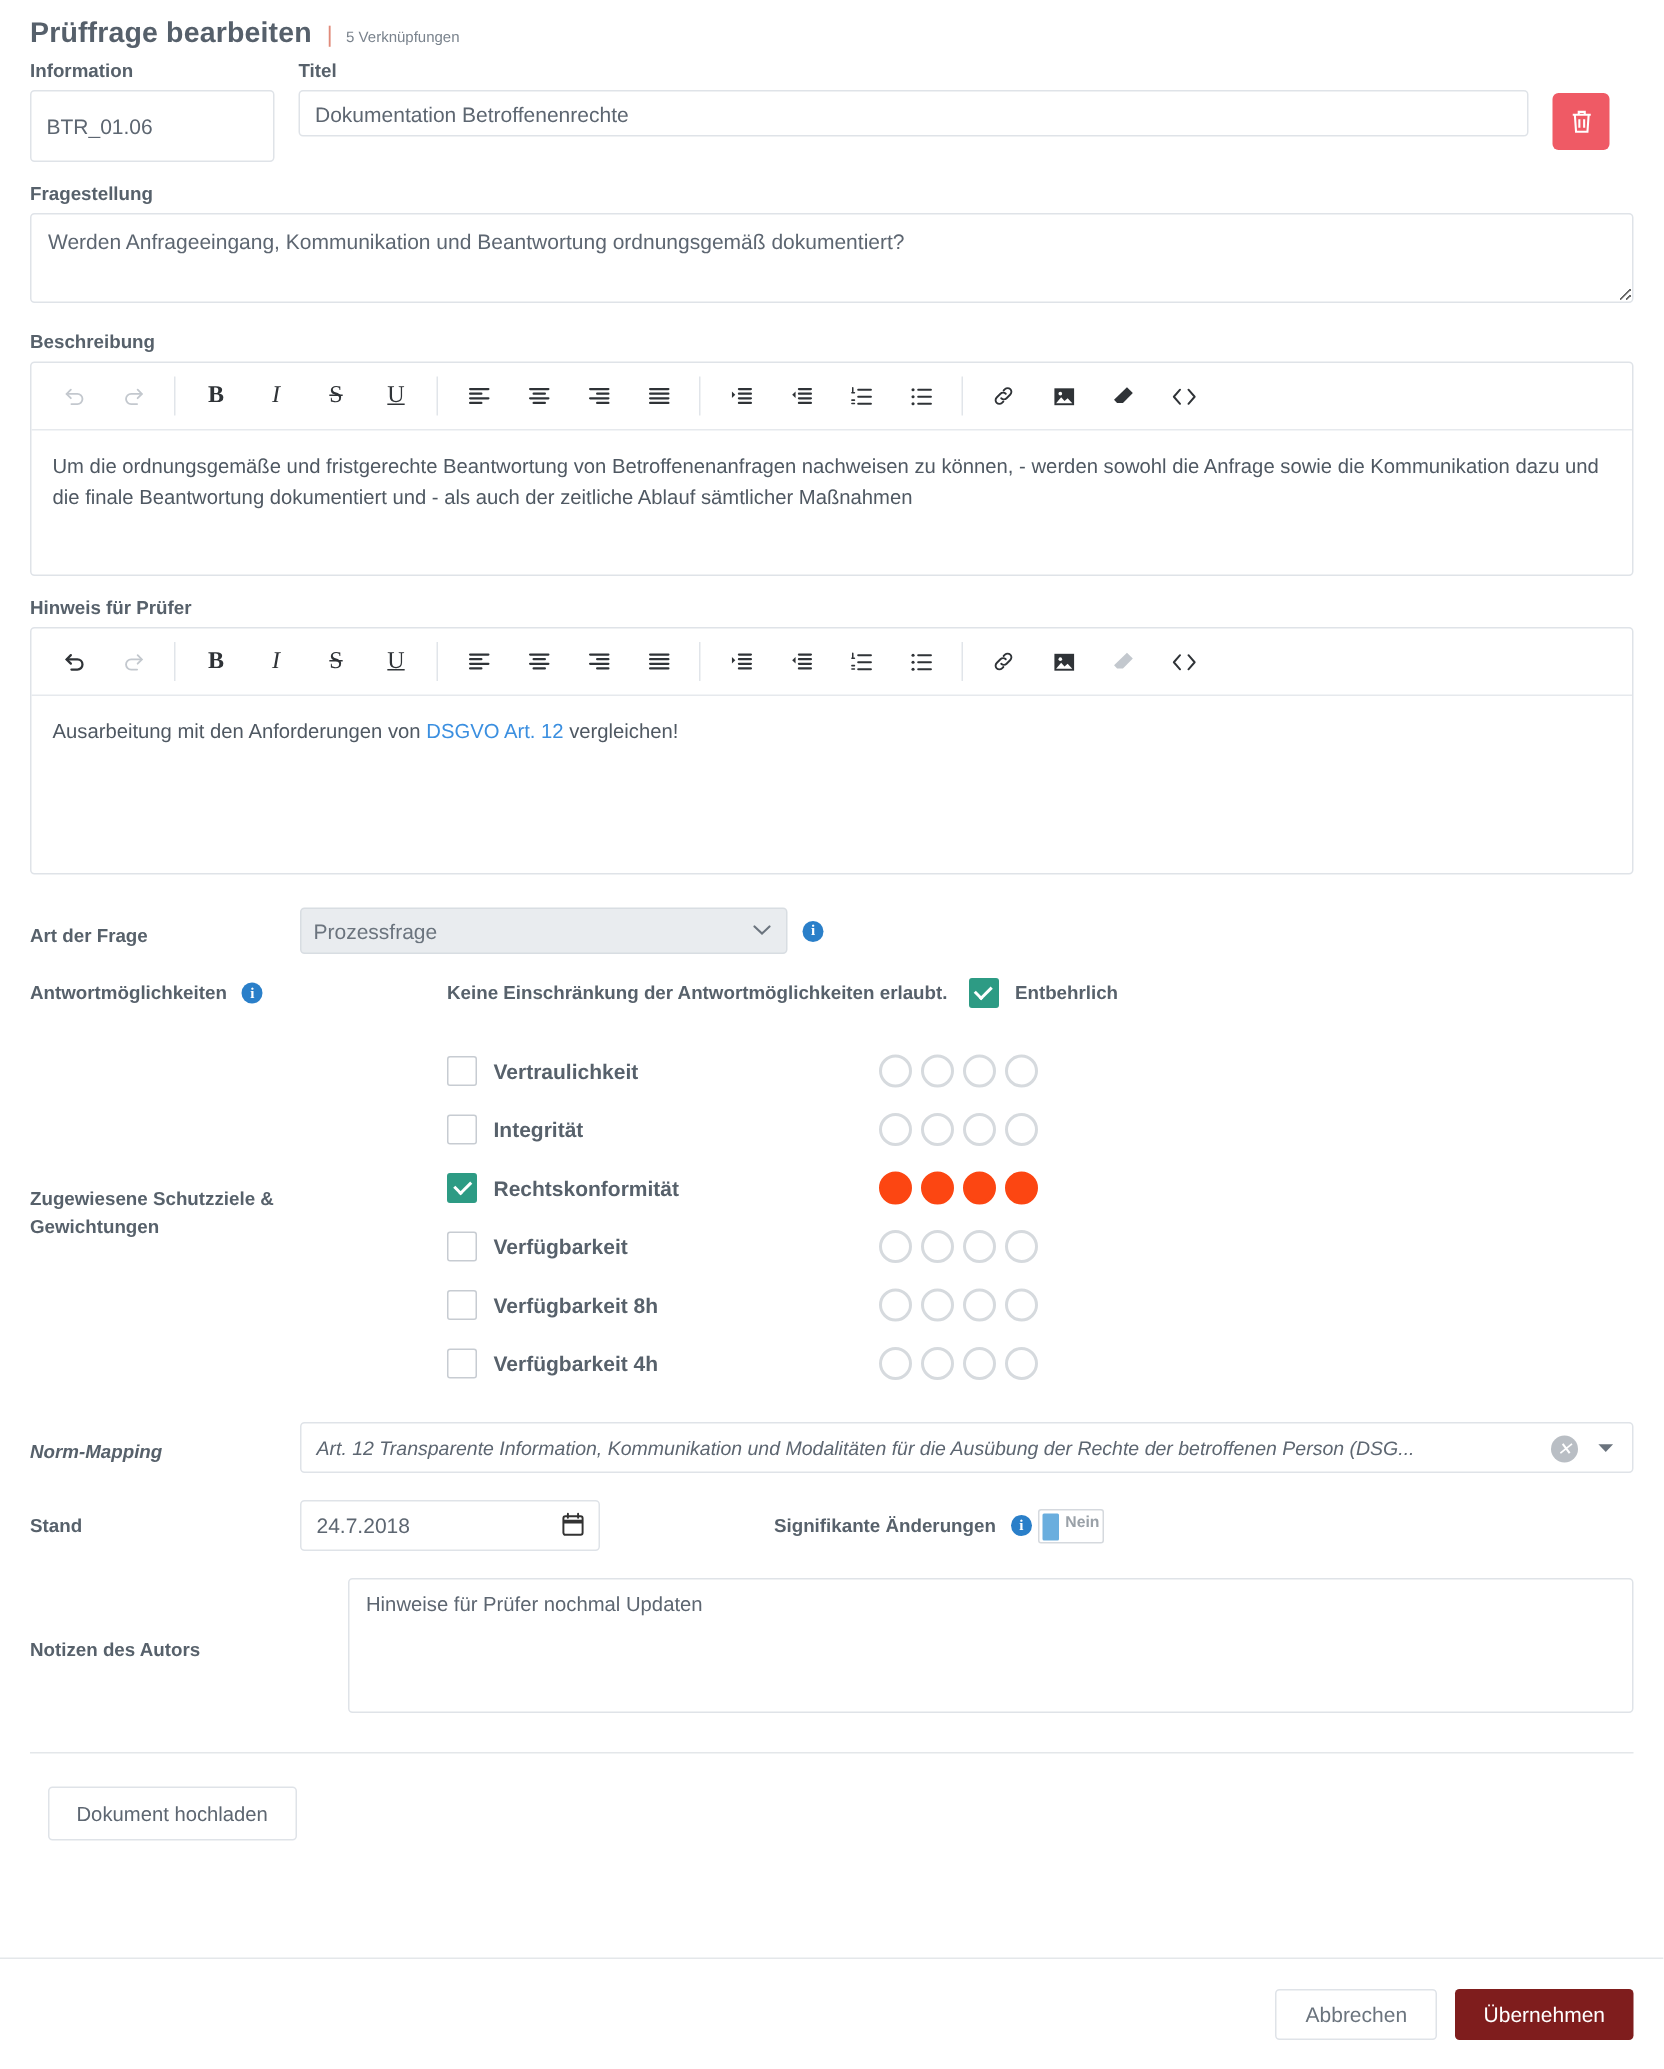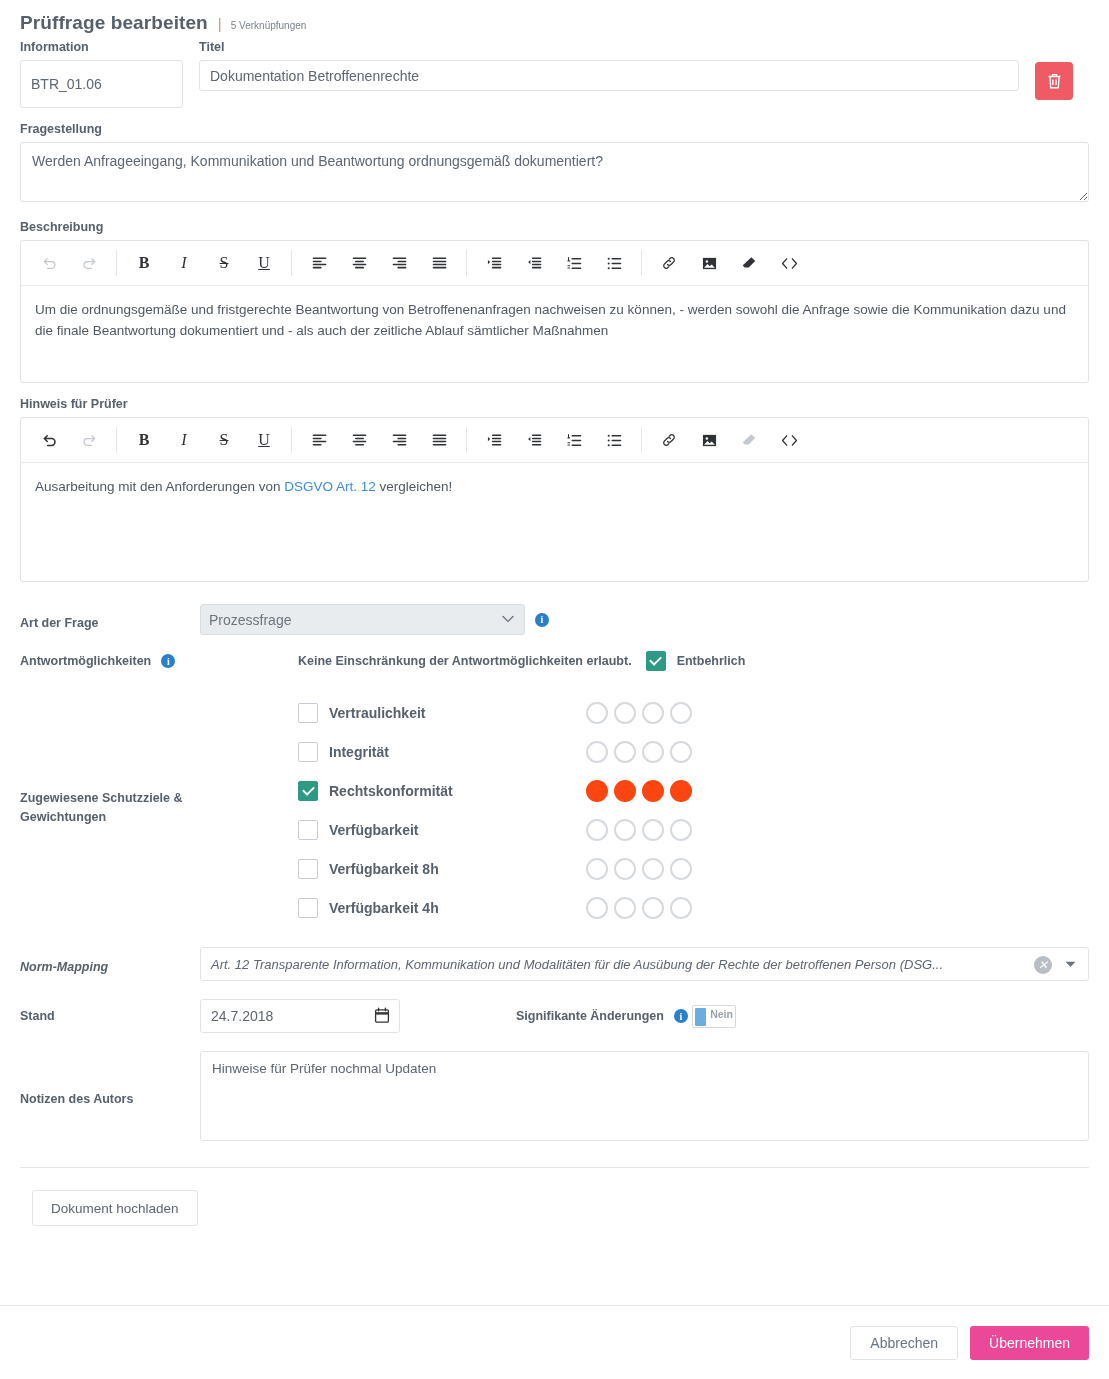--- a/index.html
+++ b/index.html
@@ -200,21 +200,21 @@
   .toggle {
     width: 44px; height: 23px;
     border: 1px solid #d5d9de; border-radius: 2px;
     background: #fff; margin-left: 4px;
     display: flex; align-items: flex-start; cursor: pointer;
     padding: 2px;
   }
   .toggle-knob { width: 19px; height: 18px; background: #6aaede; border-radius: 1px; }
   .toggle-txt { font-size: 10.5px; color: #9aa1a8; margin-left: 4px; }
 
-  textarea.notes { height: 90px; resize: none; padding: 9px 11px; font-size: 13.5px; }
+  textarea.notes { height: 90px; resize: none; padding: 9px 11px; font-size: 13.5px; margin-left: 32px; }
 
   .divider { height: 1px; background: #e4e7ea; margin: 26px 20px 0 20px; }
 
   .upload-btn {
     margin: 22px 0 0 32px;
     height: 36px; padding: 0 18px;
     border: 1px solid #dfe3e8; border-radius: 3px;
     background: #fff; font-size: 13.5px; color: #5d6671;
     font-family: "Liberation Sans", sans-serif; cursor: pointer;
   }
@@ -227,21 +227,21 @@
     padding-right: 20px; gap: 12px;
   }
   .btn-cancel {
     height: 34px; padding: 0 19px;
     border: 1px solid #dfe3e8; border-radius: 3px; background: #fff;
     font-size: 14px; color: #6b747e; cursor: pointer;
     font-family: "Liberation Sans", sans-serif;
   }
   .btn-apply {
     height: 34px; padding: 0 19px;
-    border: none; border-radius: 3px; background: #ec4899;
+    border: none; border-radius: 3px; background: #7f1d1d;
     font-size: 14px; color: #fff; cursor: pointer;
     font-family: "Liberation Sans", sans-serif;
   }
   svg { display: block; }
 </style>
 </head>
 <body>
 
 <div class="page">
 

